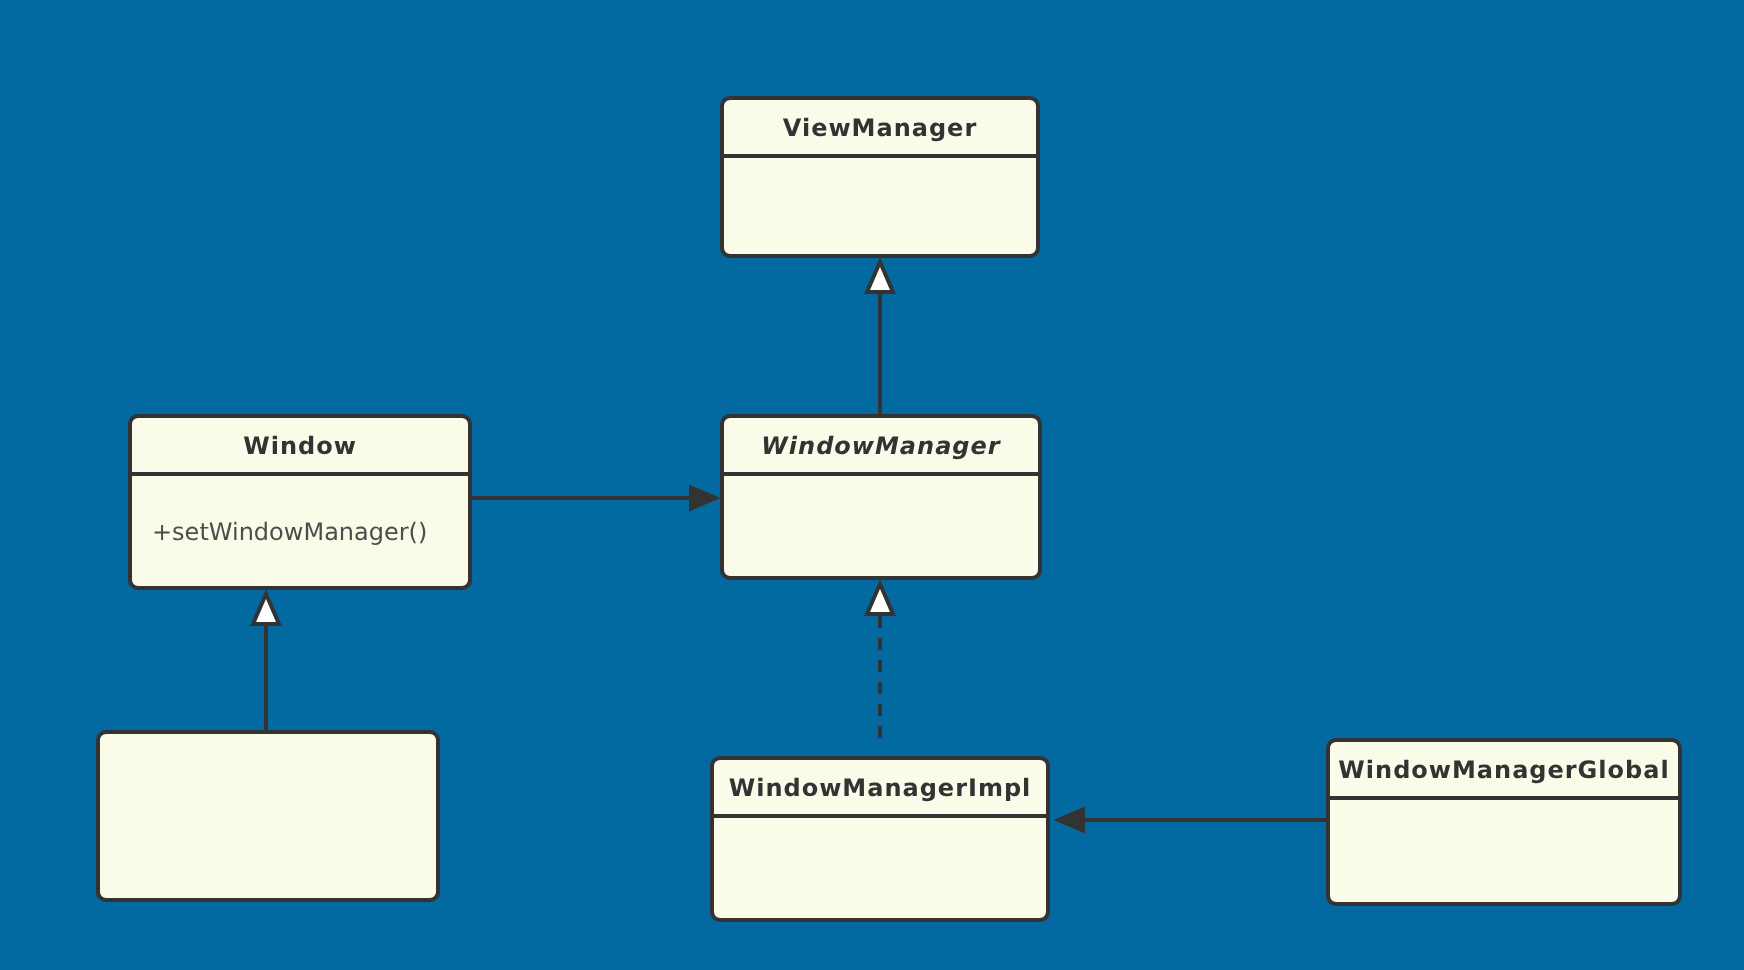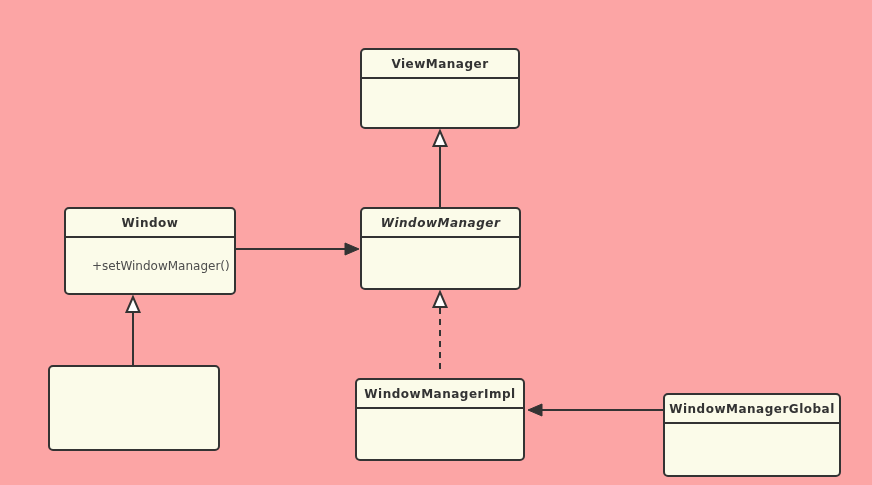--- a/index.html
+++ b/index.html
@@ -1,21 +1,21 @@
 <!DOCTYPE html>
 <html><head>
 <meta charset="utf-8">
 <style>
   html, body { margin: 0; padding: 0; }
   body { background: #ffffff; font-family: "DejaVu Sans", "Liberation Sans", sans-serif; }
   .canvas {
     position: relative;
     width: 872px;
     height: 485px;
-    background: #fca5a5;
+    background: #0369a1;
     overflow: hidden;
   }
   .uml-class {
     position: absolute;
     box-sizing: border-box;
     background: #fbfbe9;
     border: 2px solid #333333;
     border-radius: 5px;
     display: flex;
     flex-direction: column;
@@ -27,21 +27,21 @@
     display: flex;
     align-items: center;
     justify-content: center;
     font-weight: bold;
     font-size: 12px;
     letter-spacing: 0.5px;
     color: #333333;
   }
   .uml-body {
     flex: 1;
-    padding: 6px 26px;
+    padding: 6px 10px;
     font-size: 12px;
     color: #4d4d4d;
     display: flex;
     align-items: center;
   }
   svg.connectors {
     position: absolute;
     left: 0; top: 0;
     width: 872px; height: 485px;
     pointer-events: none;
@@ -103,18 +103,18 @@
 
   <div class="uml-class" style="left:48px; top:365px; width:172px; height:86px;">
     <div class="uml-body"></div>
   </div>
 
   <div class="uml-class" style="left:355px; top:378px; width:170px; height:83px;">
     <div class="uml-title">WindowManagerImpl</div>
     <div class="uml-body"></div>
   </div>
 
-  <div class="uml-class" style="left:663px; top:369px; width:178px; height:84px;margin-top:24px;">
+  <div class="uml-class" style="left:663px; top:369px; width:178px; height:84px;">
     <div class="uml-title">WindowManagerGlobal</div>
     <div class="uml-body"></div>
   </div>
 
 </div>
 
 </body></html>

